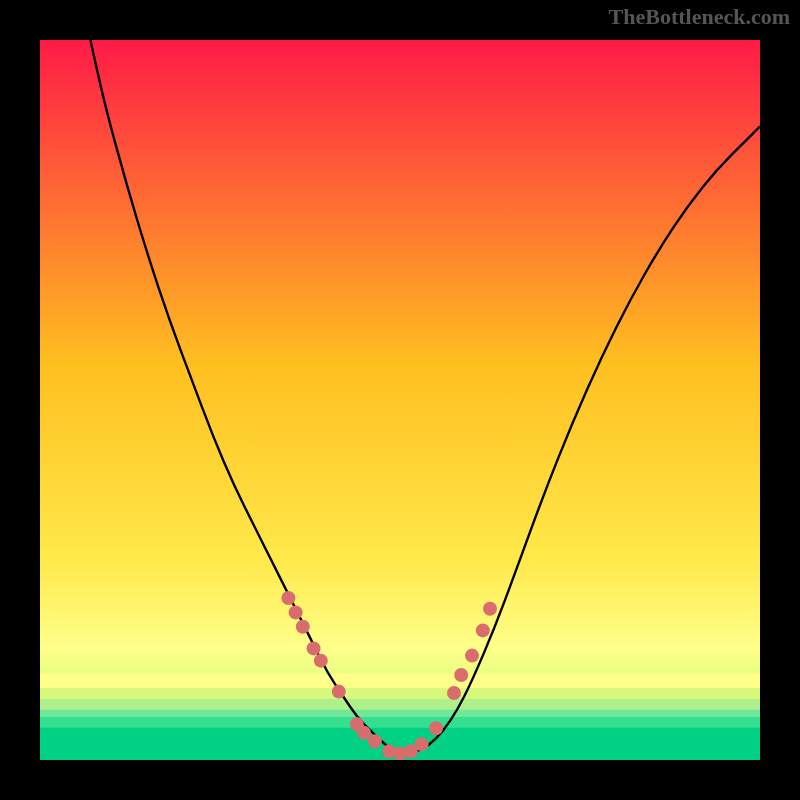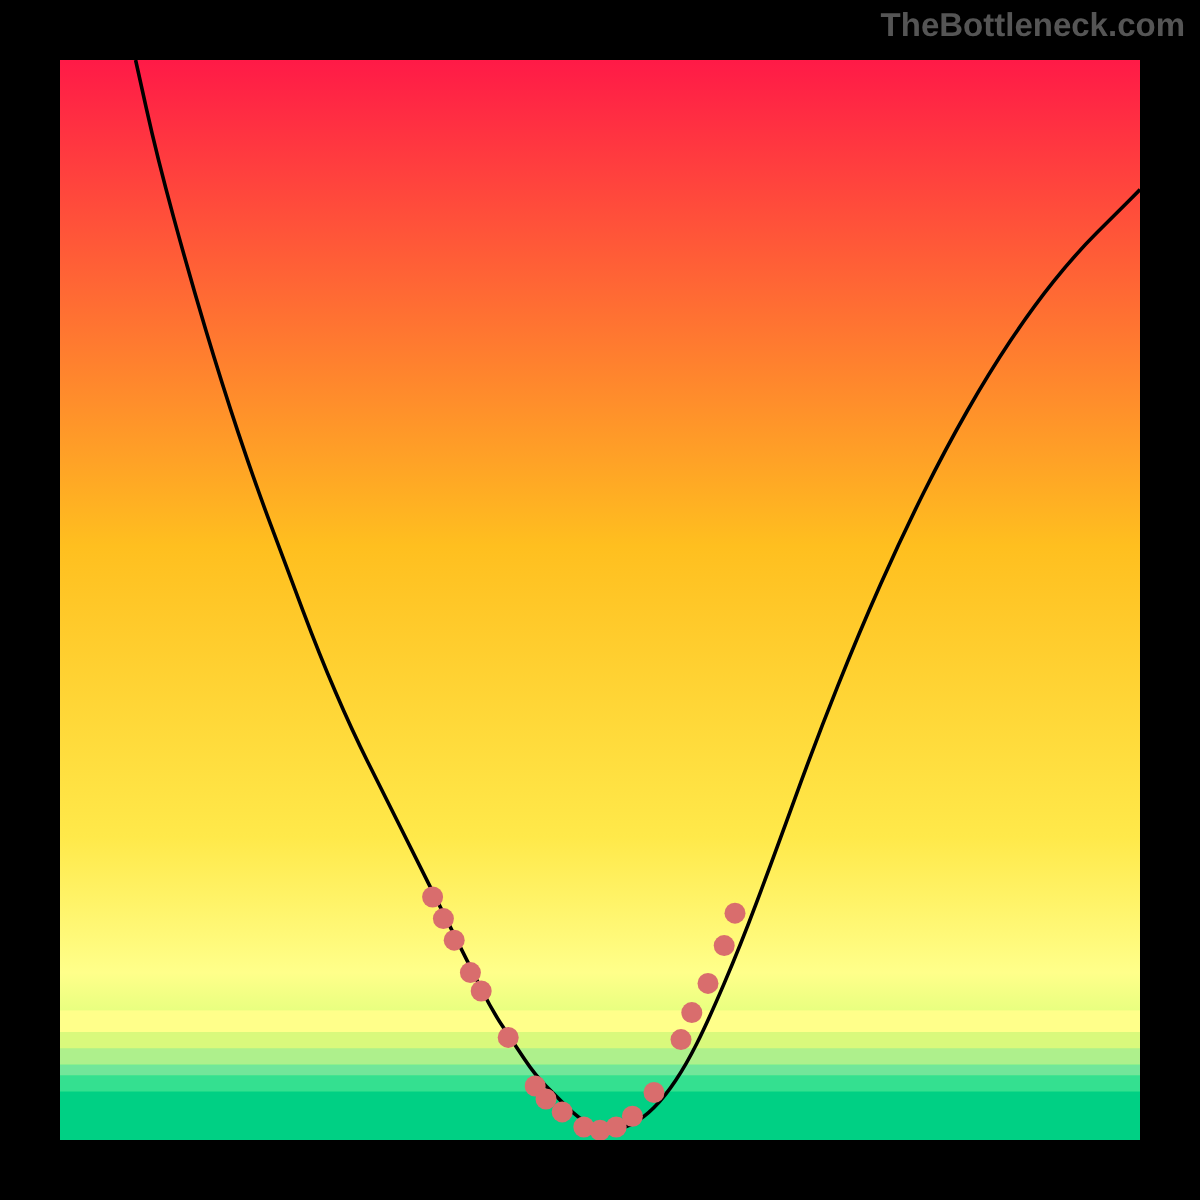--- a/index.html
+++ b/index.html
@@ -9,20 +9,21 @@
     height: 800px;
     background: #000;
     font-family: Arial, Helvetica, sans-serif;
     overflow: hidden;
   }
   .container {
     position: relative;
     width: 800px;
     height: 700px;
     background: #000;
+    font-family: Liberation Serif, serif;
   }
   .watermark {
     position: absolute;
     top: 4px;
     right: 10px;
     color: #555;
     font-size: 22px;
     font-weight: bold;
     z-index: 20;
   }

